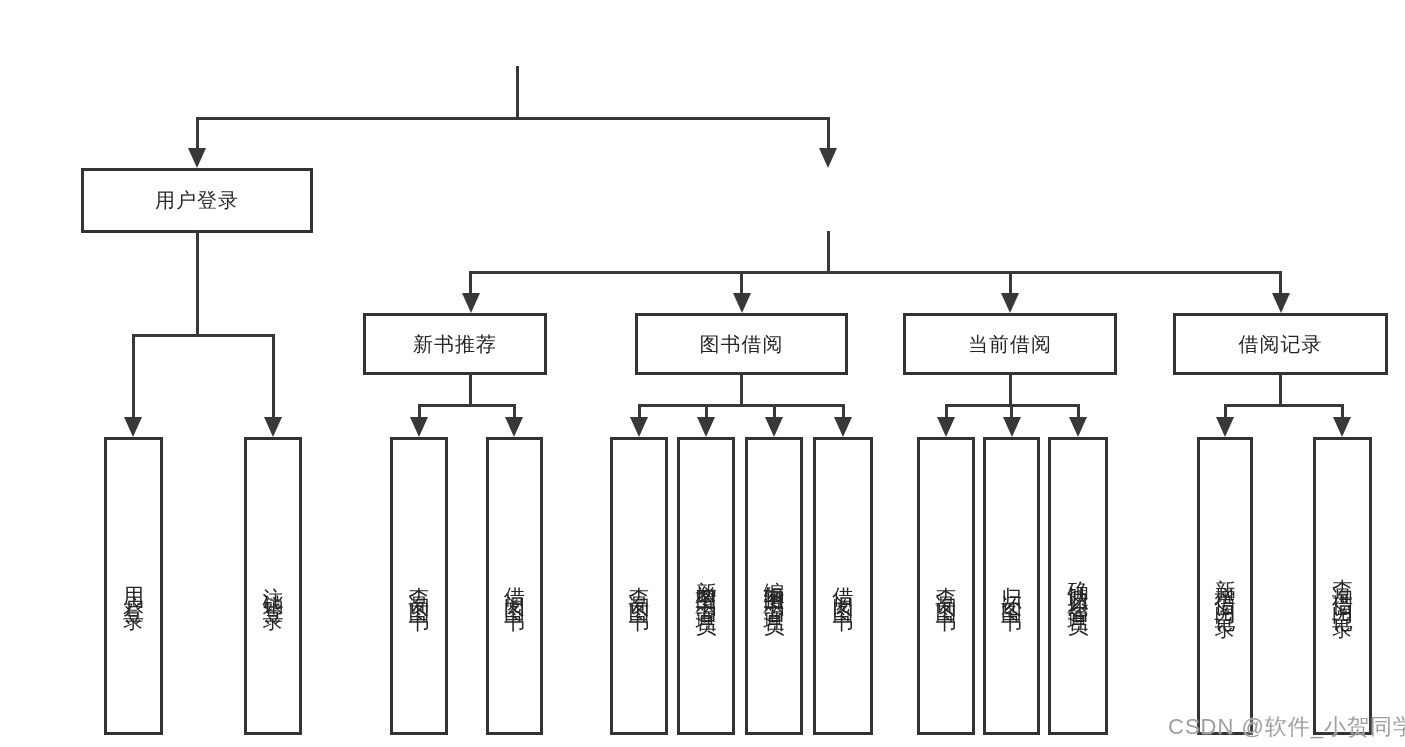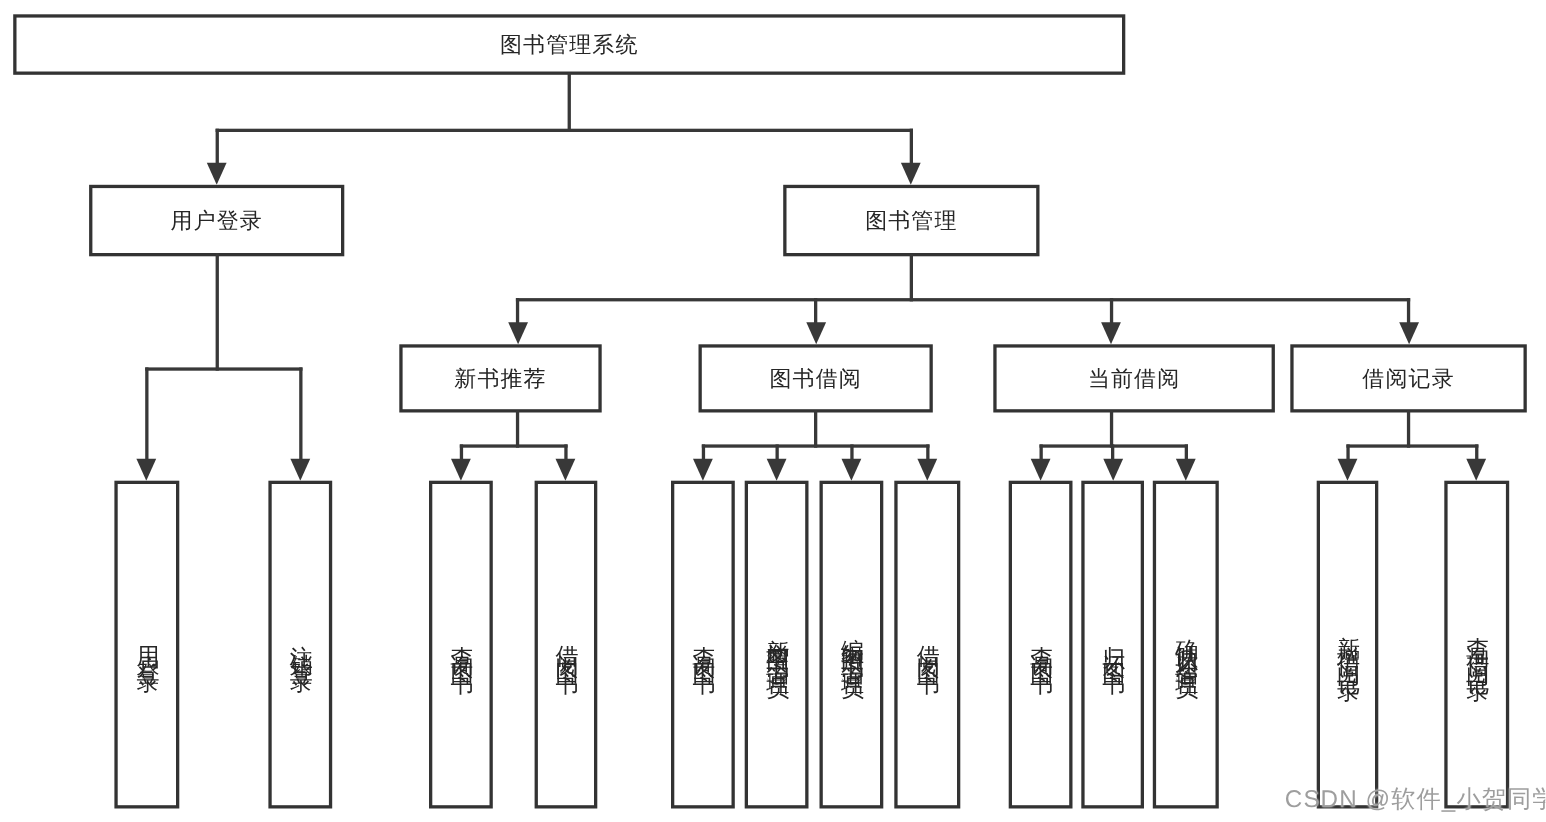--- a/index.html
+++ b/index.html
@@ -70,36 +70,30 @@
     text-shadow: 0 0 2px #ffffff;
     z-index: 5;
     white-space: nowrap;
   }
 </style>
 </head>
 <body>
 
 <div class="canvas">
 
-  <div class="box" style="left:12px; top:13px; width:1011px; height:55px;">
-    <span>图书管理系统</span>
-  </div>
 
   <div class="line" style="left:516px; top:66px; width:3px; height:54px;"></div>
   <div class="line" style="left:196px; top:117px; width:634px; height:3px;"></div>
   <div class="line" style="left:196px; top:117px; width:3px; height:33px;"></div>
   <div class="line" style="left:827px; top:117px; width:3px; height:33px;"></div>
   <div class="arrow" style="left:188px; top:148px;"></div>
   <div class="arrow" style="left:819px; top:148px;"></div>
 
   <div class="box" style="left:81px; top:168px; width:232px; height:65px;">
     <span>用户登录</span>
-  </div>
-  <div class="box" style="left:712px; top:168px; width:233px; height:65px;">
-    <span>图书管理</span>
   </div>
 
   <div class="line" style="left:196px; top:230px; width:3px; height:107px;"></div>
   <div class="line" style="left:132px; top:334px; width:143px; height:3px;"></div>
   <div class="line" style="left:132px; top:334px; width:3px; height:85px;"></div>
   <div class="line" style="left:272px; top:334px; width:3px; height:85px;"></div>
   <div class="arrow" style="left:124px; top:417px;"></div>
   <div class="arrow" style="left:264px; top:417px;"></div>
 
   <div class="line" style="left:827px; top:231px; width:3px; height:43px;"></div>
@@ -112,21 +106,21 @@
   <div class="arrow" style="left:733px; top:293px;"></div>
   <div class="arrow" style="left:1001px; top:293px;"></div>
   <div class="arrow" style="left:1272px; top:293px;"></div>
 
   <div class="box" style="left:363px; top:313px; width:184px; height:62px;">
     <span>新书推荐</span>
   </div>
   <div class="box" style="left:635px; top:313px; width:213px; height:62px;">
     <span>图书借阅</span>
   </div>
-  <div class="box" style="left:903px; top:313px; width:256px; height:62px;">
+  <div class="box" style="left:903px; top:313px; width:214px; height:62px;">
     <span>当前借阅</span>
   </div>
   <div class="box" style="left:1173px; top:313px; width:215px; height:62px;">
     <span>借阅记录</span>
   </div>
 
   <div class="line" style="left:469px; top:373px; width:3px; height:34px;"></div>
   <div class="line" style="left:418px; top:404px; width:98px; height:3px;"></div>
   <div class="line" style="left:418px; top:404px; width:3px; height:15px;"></div>
   <div class="line" style="left:513px; top:404px; width:3px; height:15px;"></div>

